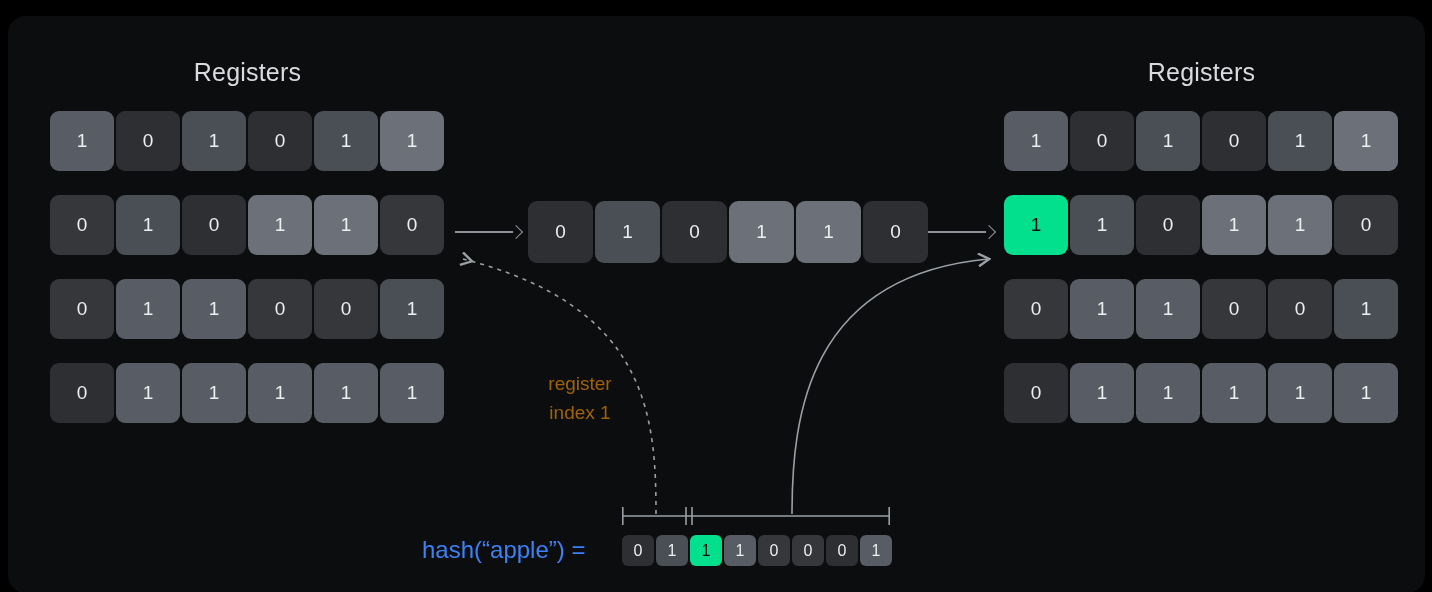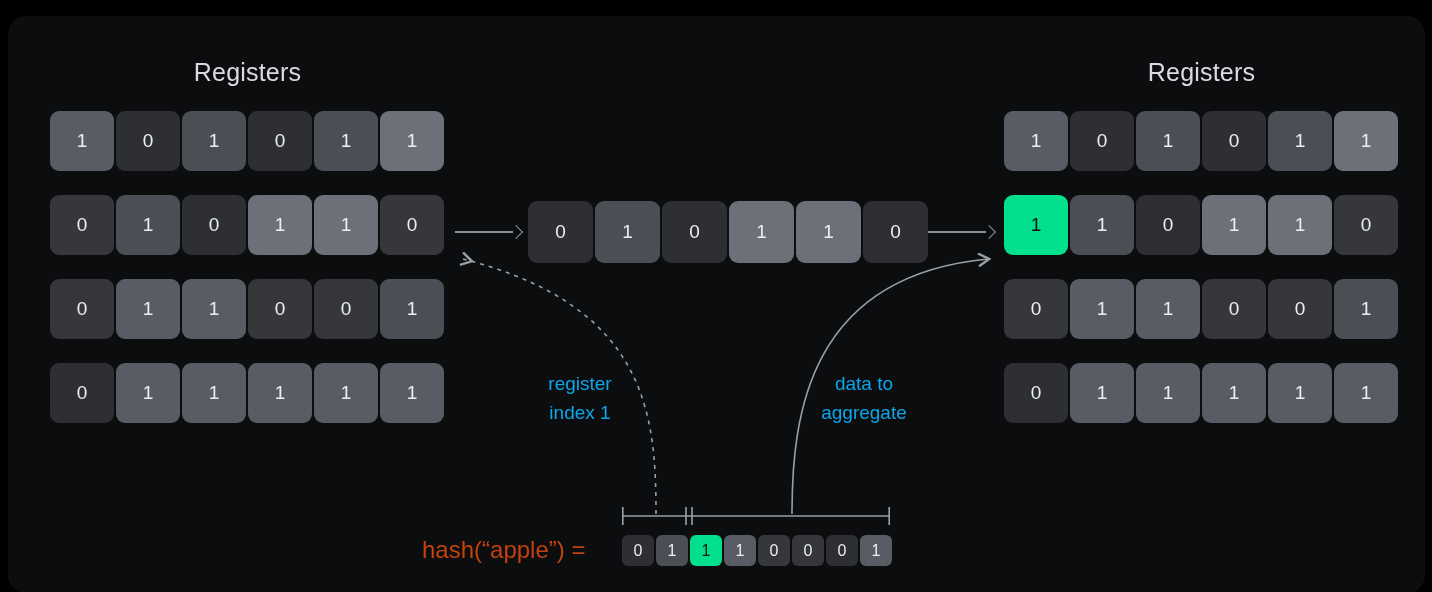--- a/index.html
+++ b/index.html
@@ -98,34 +98,34 @@
     left: 0; top: 0;
     width: 1432px; height: 592px;
     pointer-events: none;
   }
 
   
   .conn-label {
     position: absolute;
     font-size: 19px;
     line-height: 29px;
-    color: #0ea5e9;
+    color: #a16207;
     text-align: center;
     white-space: pre-line;
   }
   #label-index { left: 492px; top: 353px; width: 160px; }
   #label-data  { left: 776px; top: 353px; width: 160px; }
 
   
   #hash-label {
     position: absolute;
     left: 414px;
     top: 520px;
     font-size: 24px;
-    color: #c2410c;
+    color: #3b82f6;
     white-space: nowrap;
   }
   #hash-bits {
     position: absolute;
     left: 614px;
     top: 519px;
     display: grid;
     grid-template-columns: repeat(8, 32px);
     column-gap: 2px;
     grid-template-rows: 31px;
@@ -231,22 +231,20 @@
 
       <line x1="614" y1="500" x2="882" y2="500" stroke="#9aa0a6" stroke-width="1.6"></line>
       <line x1="614.8" y1="491" x2="614.8" y2="509" stroke="#9aa0a6" stroke-width="1.6"></line>
       <line x1="678" y1="491" x2="678" y2="509" stroke="#9aa0a6" stroke-width="1.6"></line>
       <line x1="684" y1="491" x2="684" y2="509" stroke="#9aa0a6" stroke-width="1.6"></line>
       <line x1="881.2" y1="491" x2="881.2" y2="509" stroke="#9aa0a6" stroke-width="1.6"></line>
     </svg>
 
     <div class="conn-label" id="label-index">register
 index 1</div>
-    <div class="conn-label" id="label-data">data to
-aggregate</div>
 
     <div id="hash-label">hash(“apple”) =</div>
     <div id="hash-bits">
       <div class="cell off">0</div>
       <div class="cell on2">1</div>
       <div class="cell hl">1</div>
       <div class="cell on">1</div>
       <div class="cell off2">0</div>
       <div class="cell off2">0</div>
       <div class="cell off">0</div>

